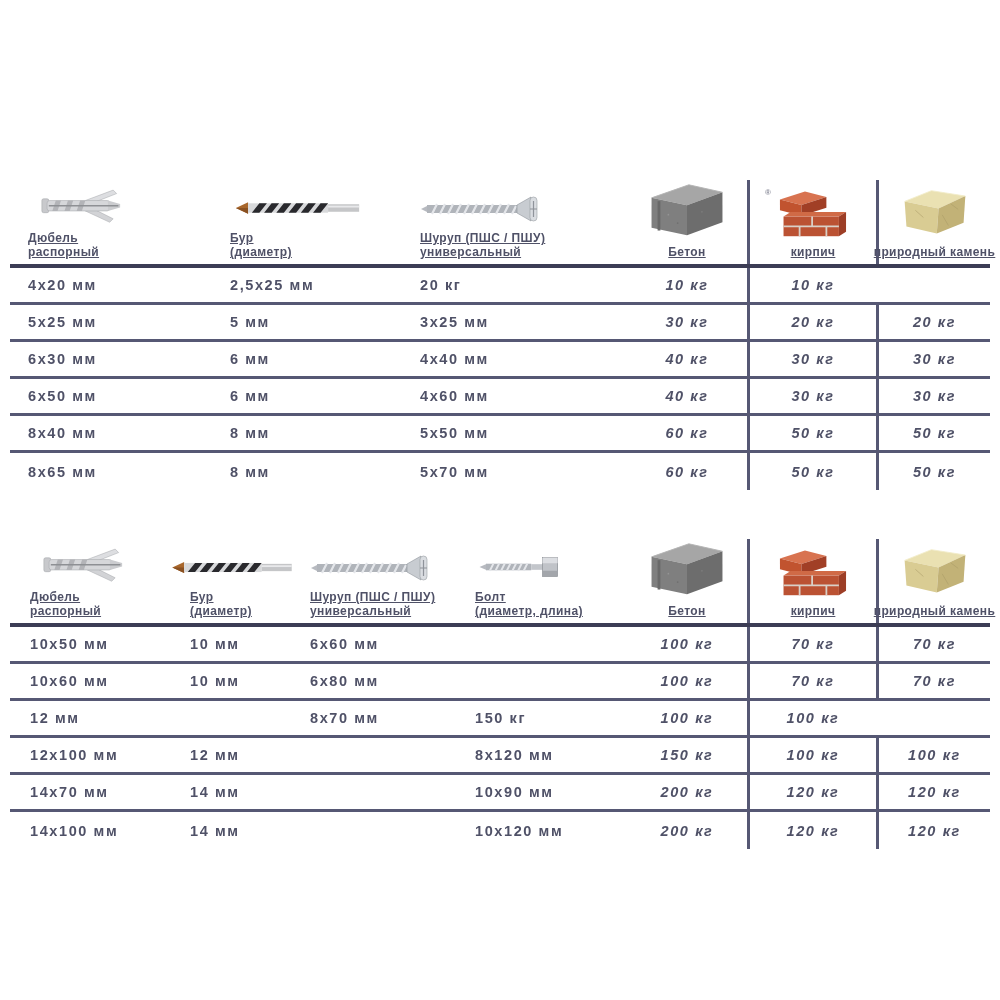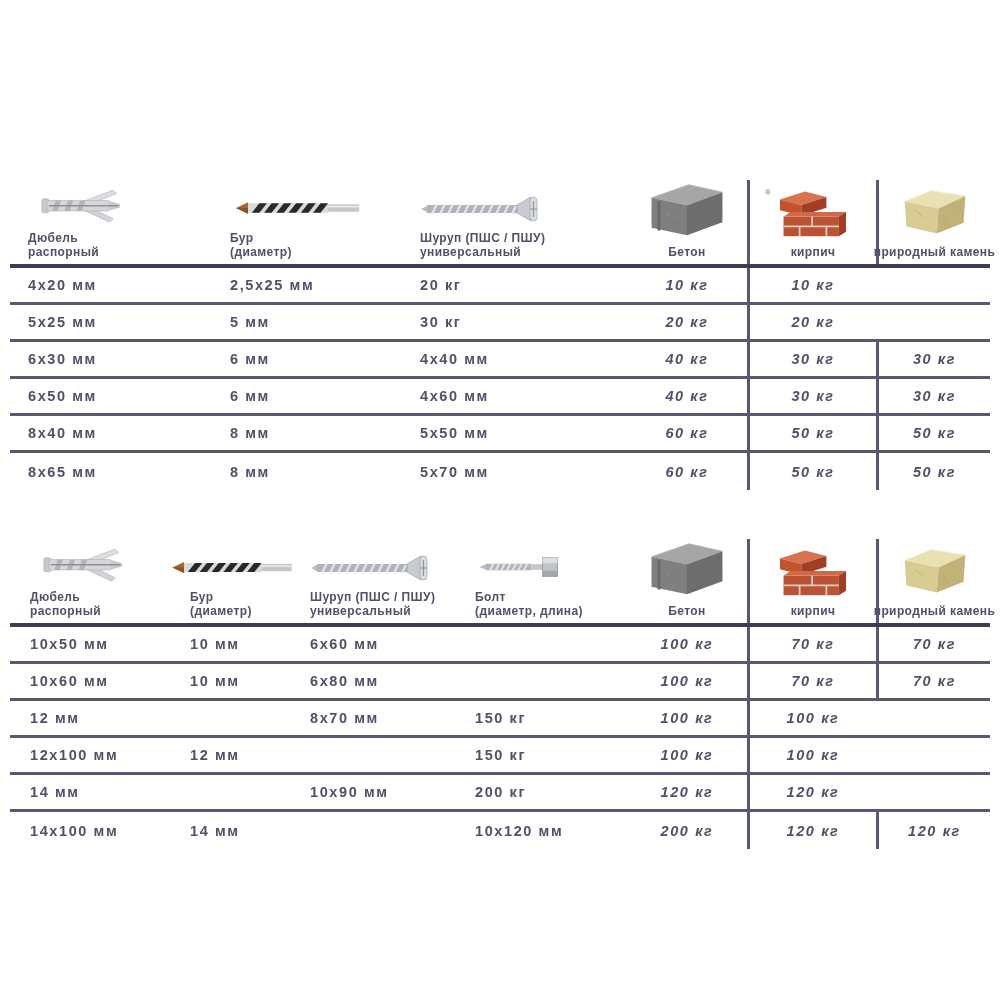--- a/index.html
+++ b/index.html
@@ -13,21 +13,21 @@
   body{background:#ffffff;font-family:"Liberation Sans",sans-serif;overflow:hidden;}
   .wrap{padding:180px 10px 0 10px;width:1000px;}
   .row{display:grid;}
   .t1 .row{grid-template-columns:210px 190px 217px 120px 129px 114px;}
   .t2 .row{grid-template-columns:170px 120px 165px 162px 120px 129px 114px;}
   .hrow{height:88px;border-bottom:4px solid var(--hline);}
   .drow{height:37px;border-bottom:3px solid var(--rline);}
   .tbl .drow:last-child{border-bottom:none;}
   .drow>div{display:flex;align-items:center;font-size:14.5px;font-weight:bold;color:var(--text);letter-spacing:1.6px;white-space:nowrap;}
   .hcell{display:flex;flex-direction:column;justify-content:flex-end;align-items:flex-start;padding-bottom:5px;}
-  .hlabel{font-size:12px;font-weight:bold;color:var(--text);letter-spacing:.4px;line-height:14px;white-space:nowrap;}
+  .hlabel{font-size:12px;font-weight:bold;color:var(--text);letter-spacing:.4px;line-height:14px;white-space:nowrap;text-decoration:underline;}
   .img{margin-bottom:7px;flex:0 0 auto;}
   .t1 .row>div:nth-child(1){padding-left:18px;}
   .t1 .row>div:nth-child(2),.t1 .row>div:nth-child(3){padding-left:10px;}
   .t2 .row>div:nth-child(1){padding-left:20px;}
   .t2 .row>div:nth-child(2),.t2 .row>div:nth-child(3),.t2 .row>div:nth-child(4){padding-left:10px;}
   .t1 .row>div:nth-child(n+5),.t2 .row>div:nth-child(n+6){border-left:3px solid var(--vline);}
   .t1 .drow>div:nth-child(n+4),.t2 .drow>div:nth-child(n+5){justify-content:center;padding-left:0;font-style:italic;}
   .t1 .hrow>.hcell:nth-child(n+4),.t2 .hrow>.hcell:nth-child(n+5){align-items:center;text-align:center;padding-left:0;}
   .t2{margin-top:49px;}
   .imgwrap{position:relative;margin-bottom:7px;}
@@ -163,20 +163,21 @@
     <div class="row drow">
       <div class="cell">4x20 мм</div>
       <div class="cell">2,5x25 мм</div>
       <div class="cell">20 кг</div>
       <div class="cell">10 кг</div>
       <div class="cell">10 кг</div>
     </div>
     <div class="row drow">
       <div class="cell">5x25 мм</div>
       <div class="cell">5 мм</div>
+      <div class="cell">3x25 мм</div>
       <div class="cell">30 кг</div>
       <div class="cell">20 кг</div>
       <div class="cell">20 кг</div>
     </div>
     <div class="row drow">
       <div class="cell">6x30 мм</div>
       <div class="cell">6 мм</div>
       <div class="cell">4x40 мм</div>
       <div class="cell">40 кг</div>
       <div class="cell">30 кг</div>
@@ -289,25 +290,27 @@
       <div class="cell"></div>
       <div class="cell">8x70 мм</div>
       <div class="cell">150 кг</div>
       <div class="cell">100 кг</div>
       <div class="cell">100 кг</div>
     </div>
     <div class="row drow">
       <div class="cell">12x100 мм</div>
       <div class="cell">12 мм</div>
       <div class="cell"></div>
+      <div class="cell">8x120 мм</div>
       <div class="cell">150 кг</div>
       <div class="cell">100 кг</div>
       <div class="cell">100 кг</div>
     </div>
     <div class="row drow">
+      <div class="cell">14x70 мм</div>
       <div class="cell">14 мм</div>
       <div class="cell"></div>
       <div class="cell">10x90 мм</div>
       <div class="cell">200 кг</div>
       <div class="cell">120 кг</div>
       <div class="cell">120 кг</div>
     </div>
     <div class="row drow">
       <div class="cell">14x100 мм</div>
       <div class="cell">14 мм</div>

